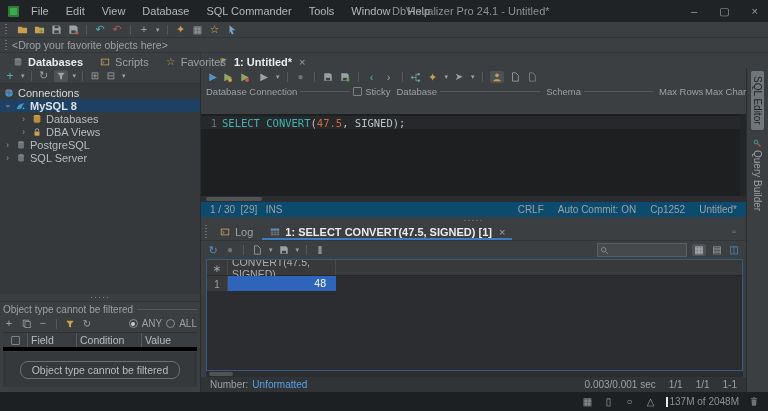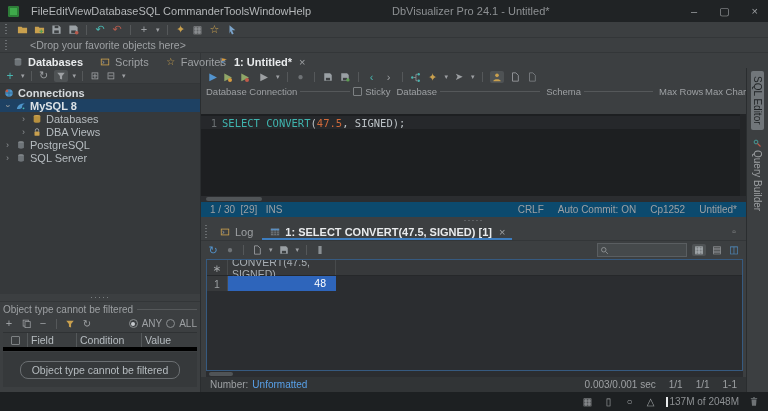--- a/index.html
+++ b/index.html
@@ -12,47 +12,47 @@
   .ic{display:inline-flex;align-items:center;justify-content:center;width:12px;height:12px;line-height:1;}
   .ic svg{display:block;}
   .glyph{font-size:10px;color:#9da0a3;}
   .sep{width:1px;height:10px;background:#55585a;margin:0 2px;}
   .handle-v{width:2px;align-self:stretch;margin:2px 4px 2px 1px;
     background-image:repeating-linear-gradient(#6a6e71 0 1px,transparent 1px 3px);background-size:2px 100%;}
   .caret{font-size:7px;color:#9da0a3;margin-left:1px;}
   
   .titlebar{height:22px;background:#202325;display:flex;align-items:center;padding:0 10px 0 8px;position:relative;}
   .app-icon{width:11px;height:11px;border-radius:2px;background:#3fa94b;margin-right:12px;box-shadow:inset 0 0 0 2px #2d7d38;}
-  .menus{display:flex;color:#b4b7b9;}
+  .menus{display:flex;gap:17px;color:#b4b7b9;}
   .menu-item{cursor:default;}
   .window-title{position:absolute;left:392px;color:#8d9093;}
   .win-controls{margin-left:auto;display:flex;gap:22px;color:#9da0a3;align-items:center;}
   .win-controls span{cursor:default;font-size:11px;}
   
   .main-toolbar{height:15px;display:flex;align-items:center;gap:5px;padding:0 4px;border-bottom:1px solid #333638;background:#3c3f41;}
-  .favbar{height:14px;display:flex;align-items:center;gap:19px;padding:0 4px;border-bottom:1px solid #333638;color:#9da0a3;font-size:10.5px;}
+  .favbar{height:14px;display:flex;align-items:center;gap:1px;padding:0 4px;border-bottom:1px solid #333638;color:#9da0a3;font-size:10.5px;}
   
   .tabrow{height:17px;display:flex;border-bottom:1px solid #2f3234;background:#3c3f41;}
   .left-tabs{width:201px;box-sizing:border-box;display:flex;align-items:stretch;padding-left:4px;border-right:1px solid #333638;}
   .editor-tabs{flex:1;display:flex;align-items:stretch;padding-left:9px;}
   .tab{display:flex;align-items:center;gap:4px;padding:0 8px;position:relative;color:#9da0a3;}
   .tab.active{color:#e9ebed;font-weight:bold;}
   .tab.active::after{content:"";position:absolute;left:1px;right:1px;bottom:0;height:2px;background:var(--accent,#3d7dbf);}
   .tab .close{font-weight:normal;color:#9da0a3;font-size:11px;margin-left:3px;}
   
   .content{position:absolute;top:68px;left:0;right:0;bottom:19px;display:flex;}
   .left-panel{width:201px;box-sizing:border-box;border-right:1px solid #2a2d2f;display:flex;flex-direction:column;background:#3c3f41;}
   .panel-toolbar{height:15px;display:flex;align-items:center;gap:4px;padding:0 4px;border-bottom:1px solid #333638;}
   .tool-btn{display:inline-flex;align-items:center;cursor:default;}
   .tool-btn.boxed{background:#4e5254;border-radius:2px;padding:0 1px;}
   .tree{flex:1;background:#36393b;padding-top:2px;overflow:hidden;}
   .tree-row{height:13px;display:flex;align-items:center;gap:3px;color:#b6bcc0;cursor:default;white-space:nowrap;}
   .tree-row .chev{width:9px;text-align:center;color:#8f9396;font-size:9px;}
   .tree-row.selected{background:var(--tree-selection,#1e4163);color:#dbe1e6;font-weight:bold;}
-  .tree-root{font-weight:bold;color:#d6dadd;padding-left:3px;}
+  .tree-root{font-weight:normal;color:#d6dadd;padding-left:3px;}
   .lvl1{padding-left:3px;}
   .lvl2{padding-left:19px;}
   .splitter-dots{height:7px;display:flex;align-items:center;justify-content:center;color:#85898c;font-size:9px;letter-spacing:1px;line-height:3px;}
   
   .filter-panel{height:84px;border-top:1px solid #333638;display:flex;flex-direction:column;padding:1px 3px 5px;gap:1px;}
   .group-label{display:flex;align-items:center;gap:4px;color:#9da0a3;font-size:10px;height:12px;}
   .rule{flex:1;height:1px;background:#55585a;}
   .fp-toolbar{display:flex;align-items:center;gap:5px;height:15px;color:#9da0a3;}
   .fp-radios{margin-left:auto;display:flex;align-items:center;gap:4px;font-size:10px;}
   .radio{width:9px;height:9px;border:1px solid #8a8e90;border-radius:50%;display:inline-flex;align-items:center;justify-content:center;box-sizing:border-box;}

